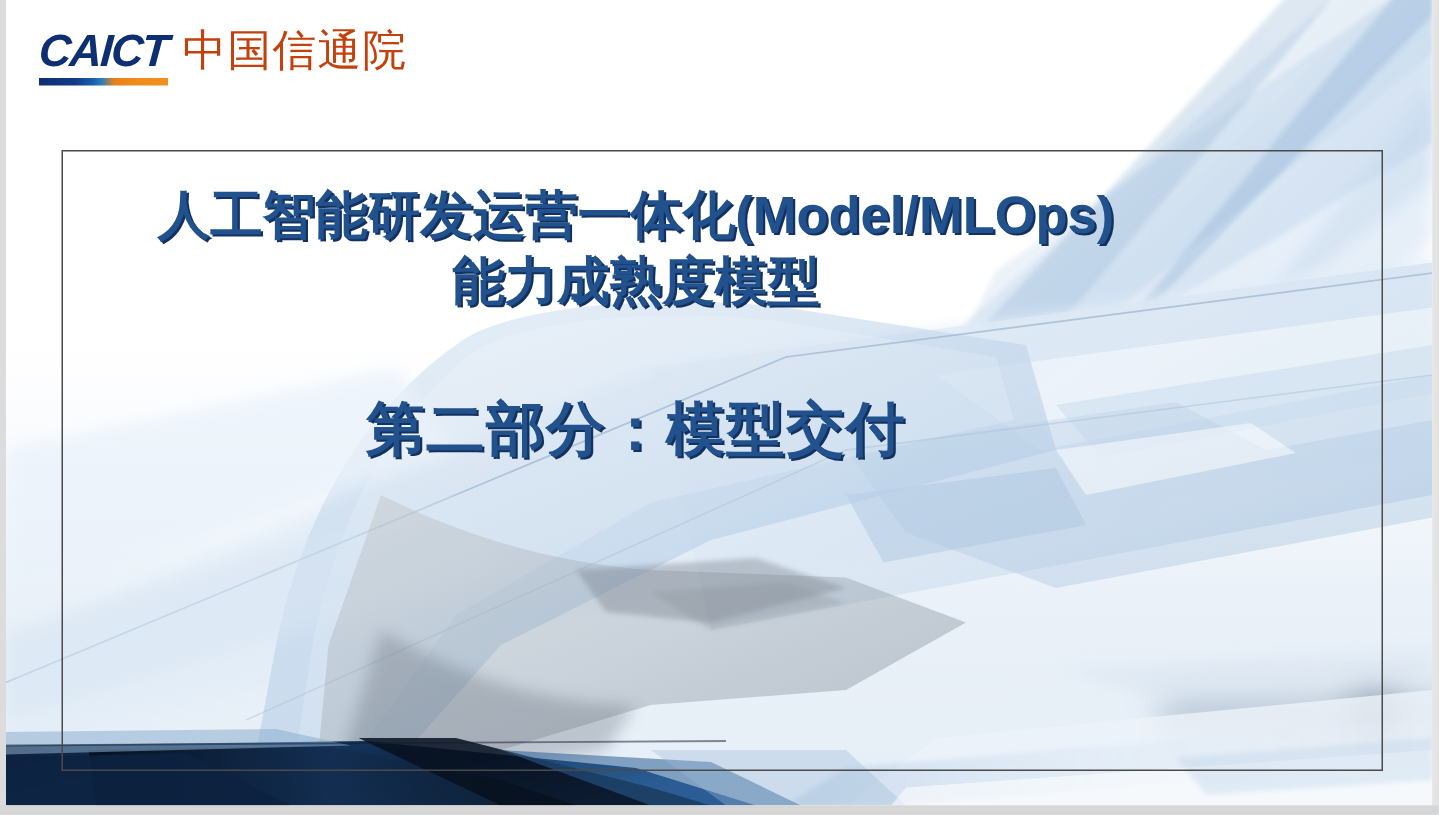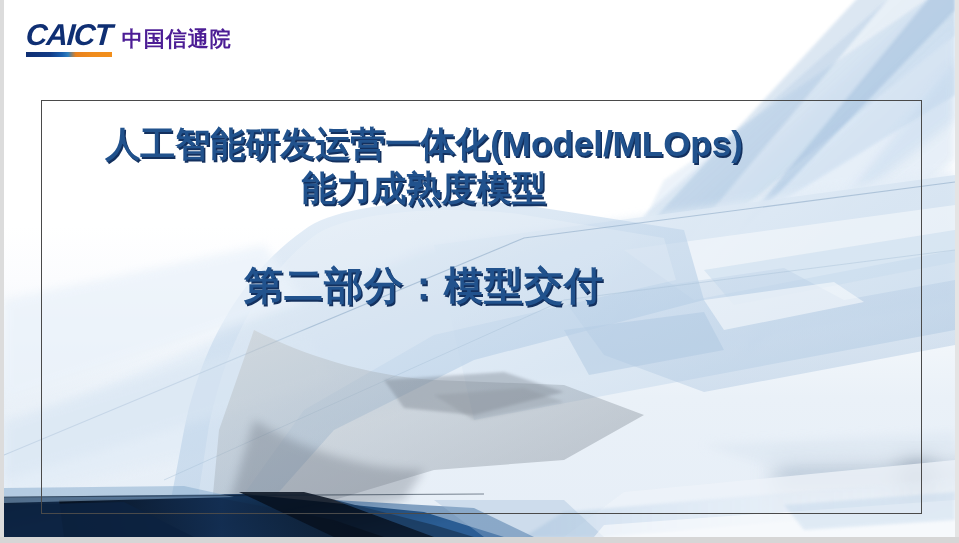--- a/index.html
+++ b/index.html
@@ -90,23 +90,23 @@
         #0f2f73 0%,
         #123b86 28%,
         #1a5fae 42%,
         #2f7fbd 49%,
         #e8811d 58%,
         #f08c1c 78%,
         #f28f1c 100%);
   }
   .logo-cn {
     font-family: "Liberation Sans", "DejaVu Sans", sans-serif;
-    font-weight: bold;
-    font-size: 21px;
-    color: #4c1d95;
+    font-weight: normal;
+    font-size: 29px;
+    color: #c2410c;
     line-height: 1;
     padding-bottom: 8px;
     letter-spacing: 1px;
   }
 
   
   .content-frame {
     position: absolute;
     left: 37px;
     top: 100px;

